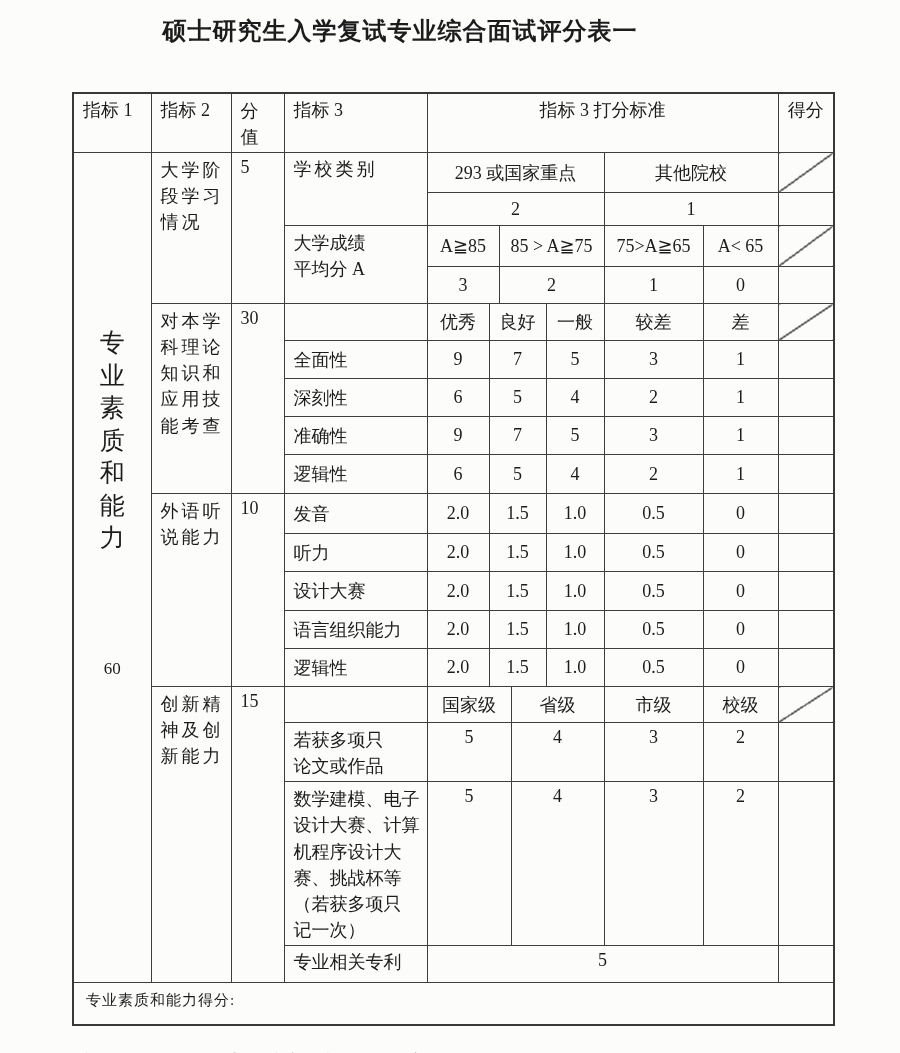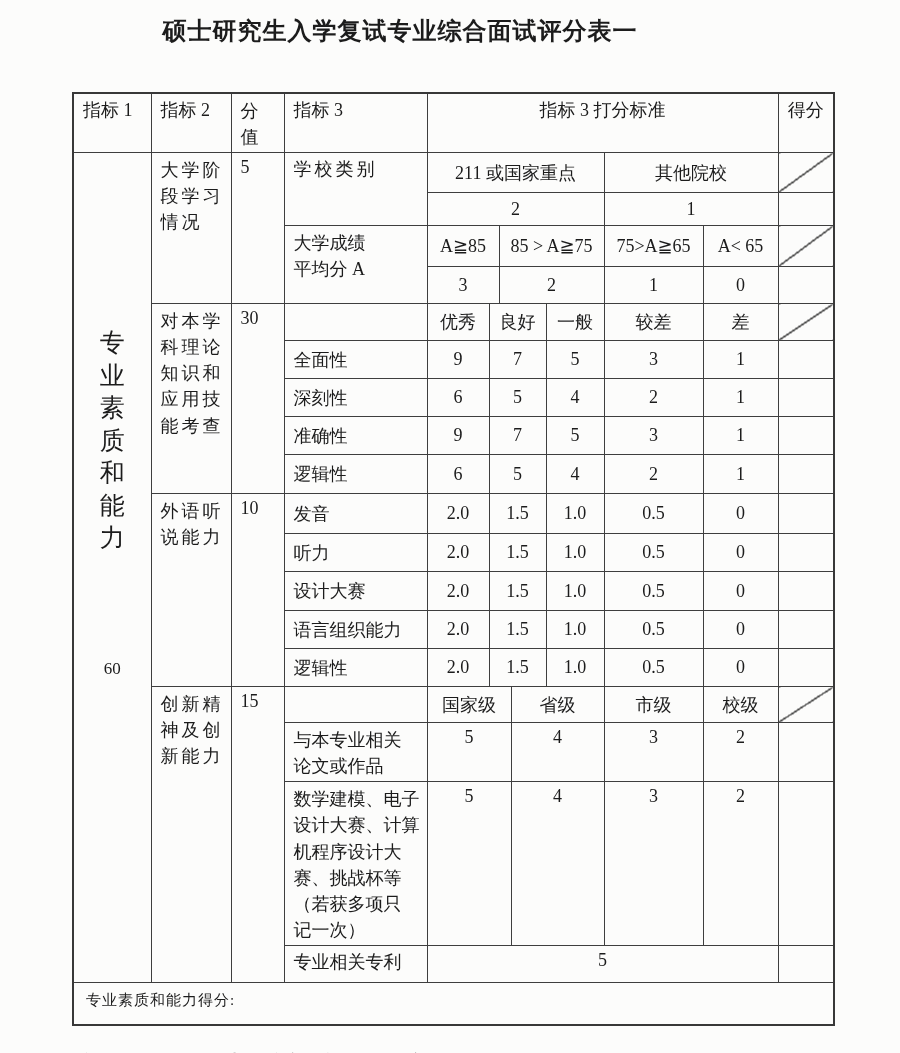--- a/index.html
+++ b/index.html
@@ -109,21 +109,21 @@
         <div class="v-wrap">
           <div class="v-label">专业素质和能力</div>
           <div class="v-total">60</div>
         </div>
       </td>
       <td rowspan="4" class="lbl vtop pre ls">大学阶
 段学习
 情况</td>
       <td rowspan="4" class="lbl vtop">5</td>
       <td rowspan="2" class="lbl vtop ls">学校类别</td>
-      <td colspan="5">211 或国家重点</td>
+      <td colspan="5">293 或国家重点</td>
       <td colspan="2">其他院校</td>
       <td class="diag"></td>
     </tr>
     <tr style="height:33px">
       <td colspan="5">2</td>
       <td colspan="2">1</td>
       <td></td>
     </tr>
     <tr style="height:41px">
       <td rowspan="2" class="lbl vtop pre">大学成绩
@@ -249,21 +249,21 @@
 新能力</td>
       <td rowspan="4" class="lbl vtop">15</td>
       <td></td>
       <td colspan="3">国家级</td>
       <td colspan="2">省级</td>
       <td>市级</td>
       <td>校级</td>
       <td class="diag"></td>
     </tr>
     <tr style="height:50px">
-      <td class="lbl vtop pre">与本专业相关
+      <td class="lbl vtop pre">若获多项只
 论文或作品</td>
       <td colspan="3" class="vtop">5</td>
       <td colspan="2" class="vtop">4</td>
       <td class="vtop">3</td>
       <td class="vtop">2</td>
       <td></td>
     </tr>
     <tr style="height:142px">
       <td class="lbl vtop pre">数学建模、电子
 设计大赛、计算

